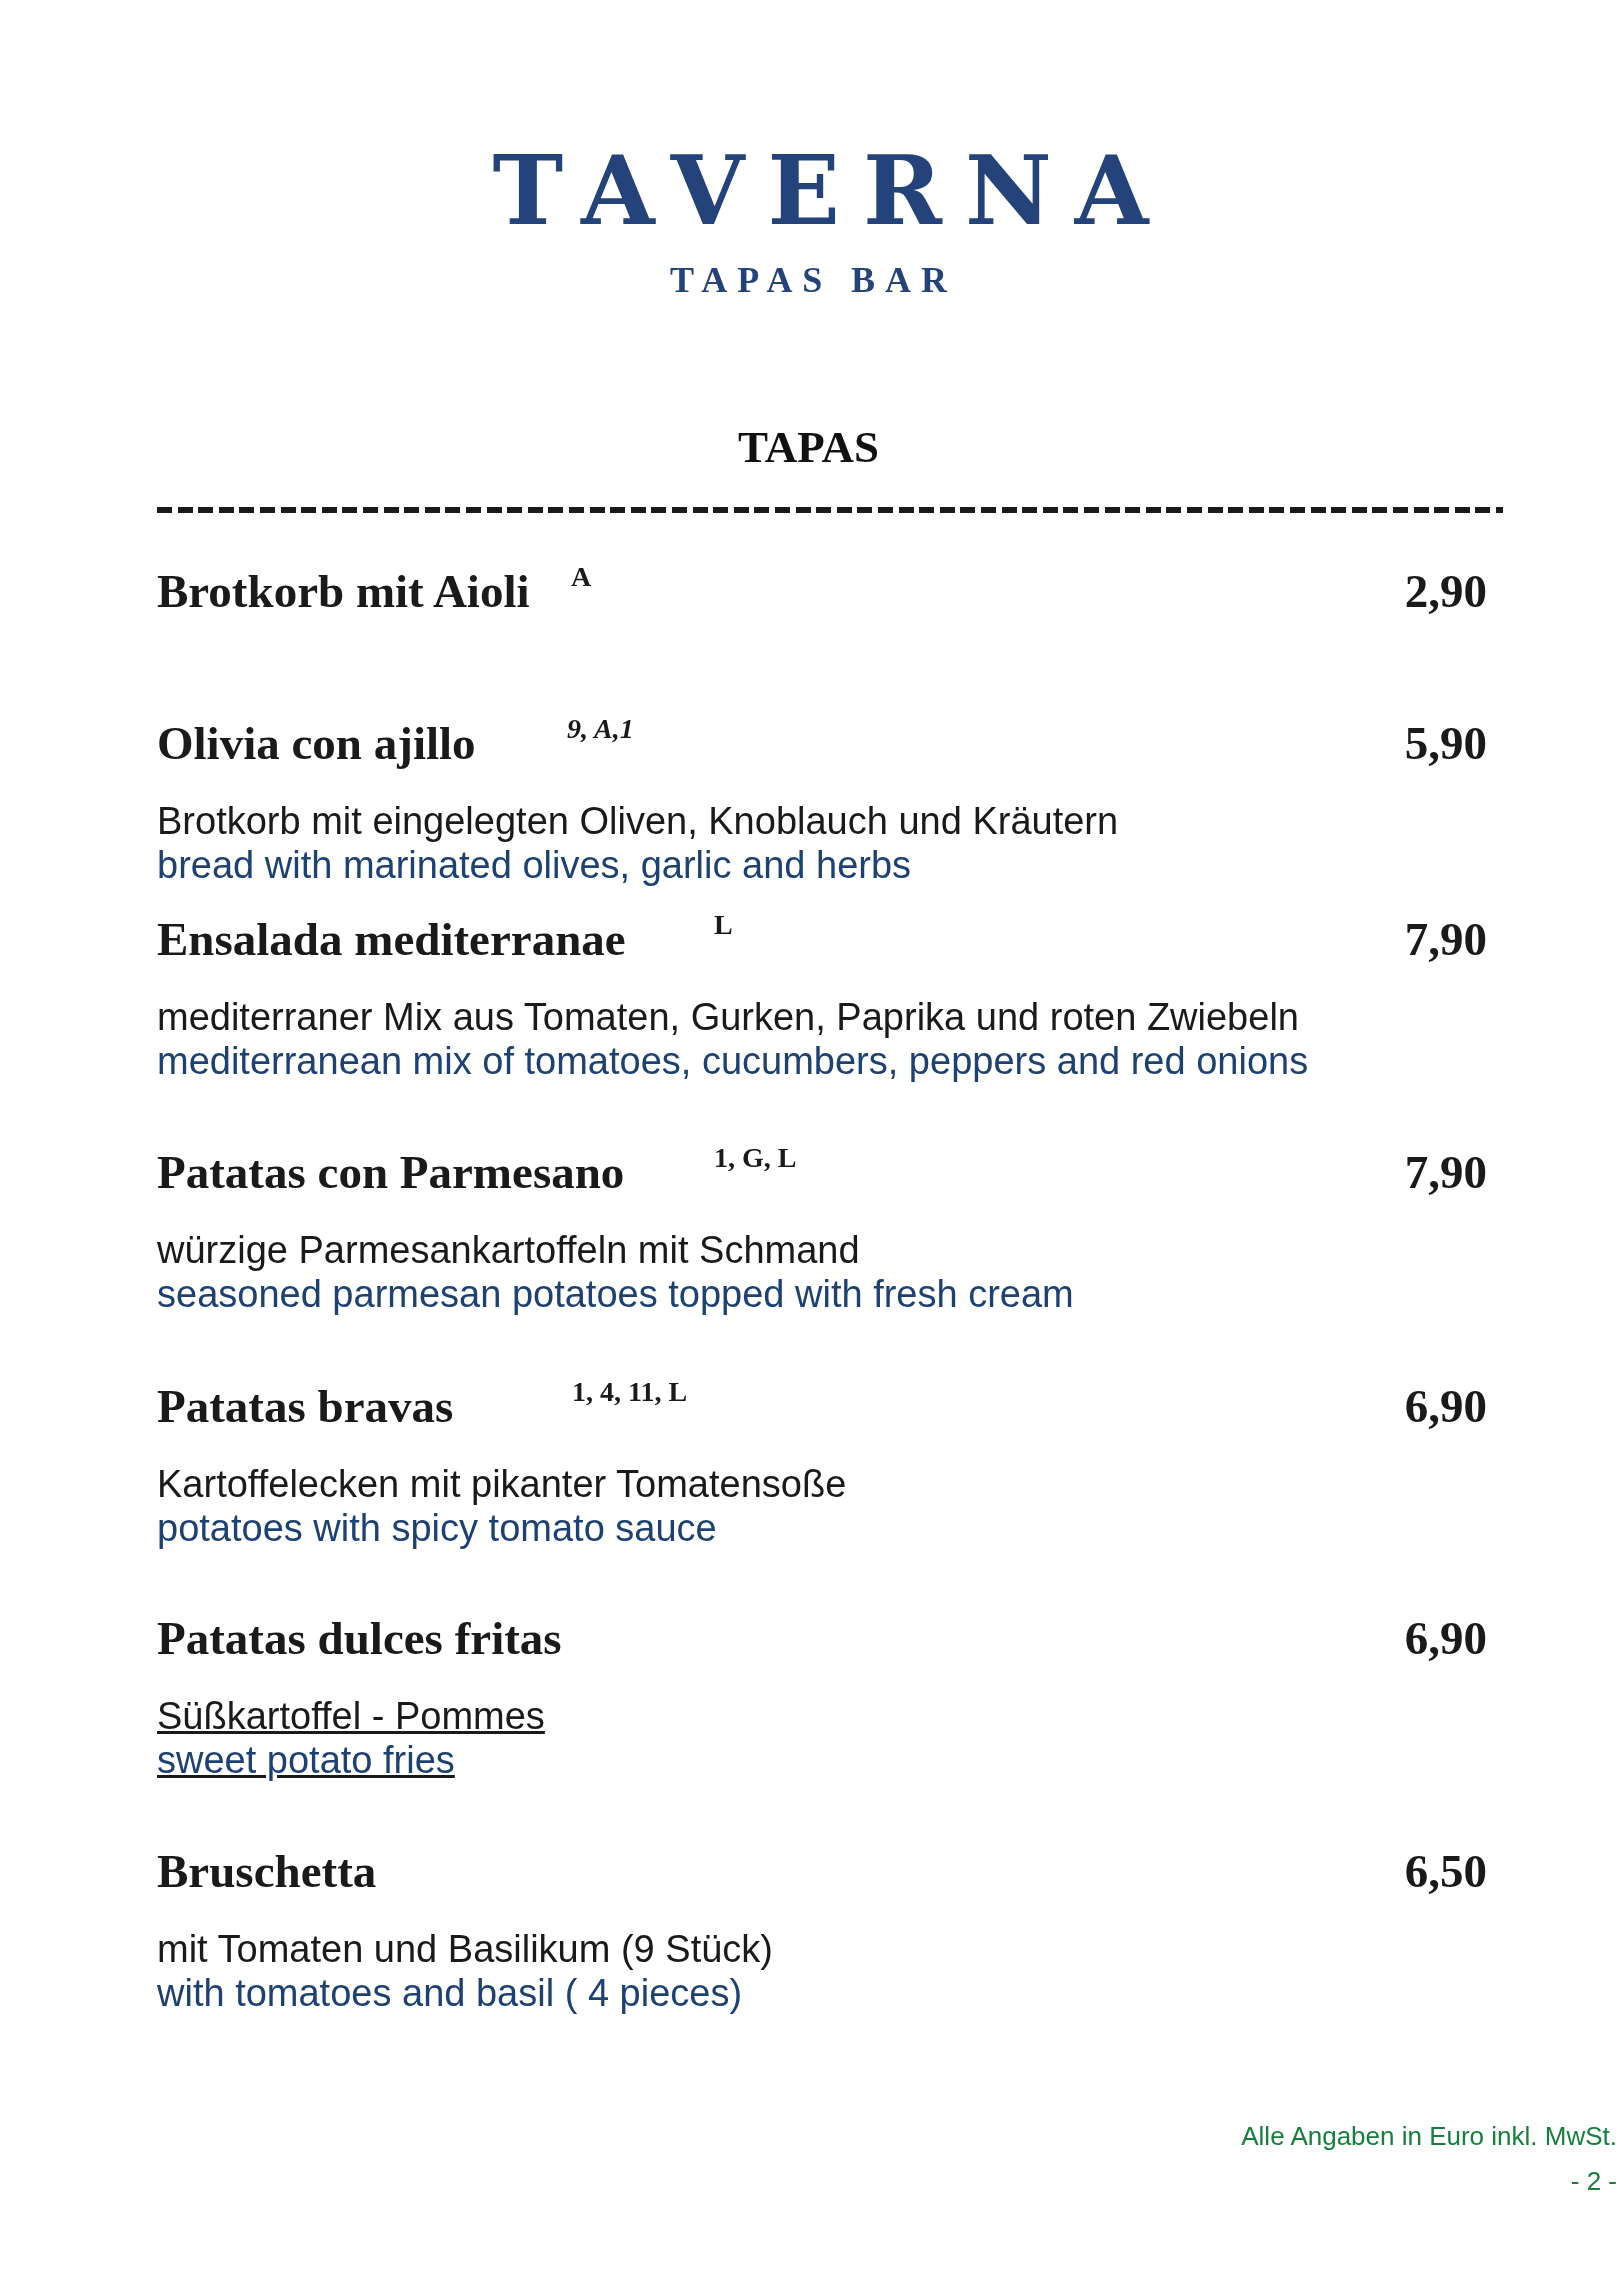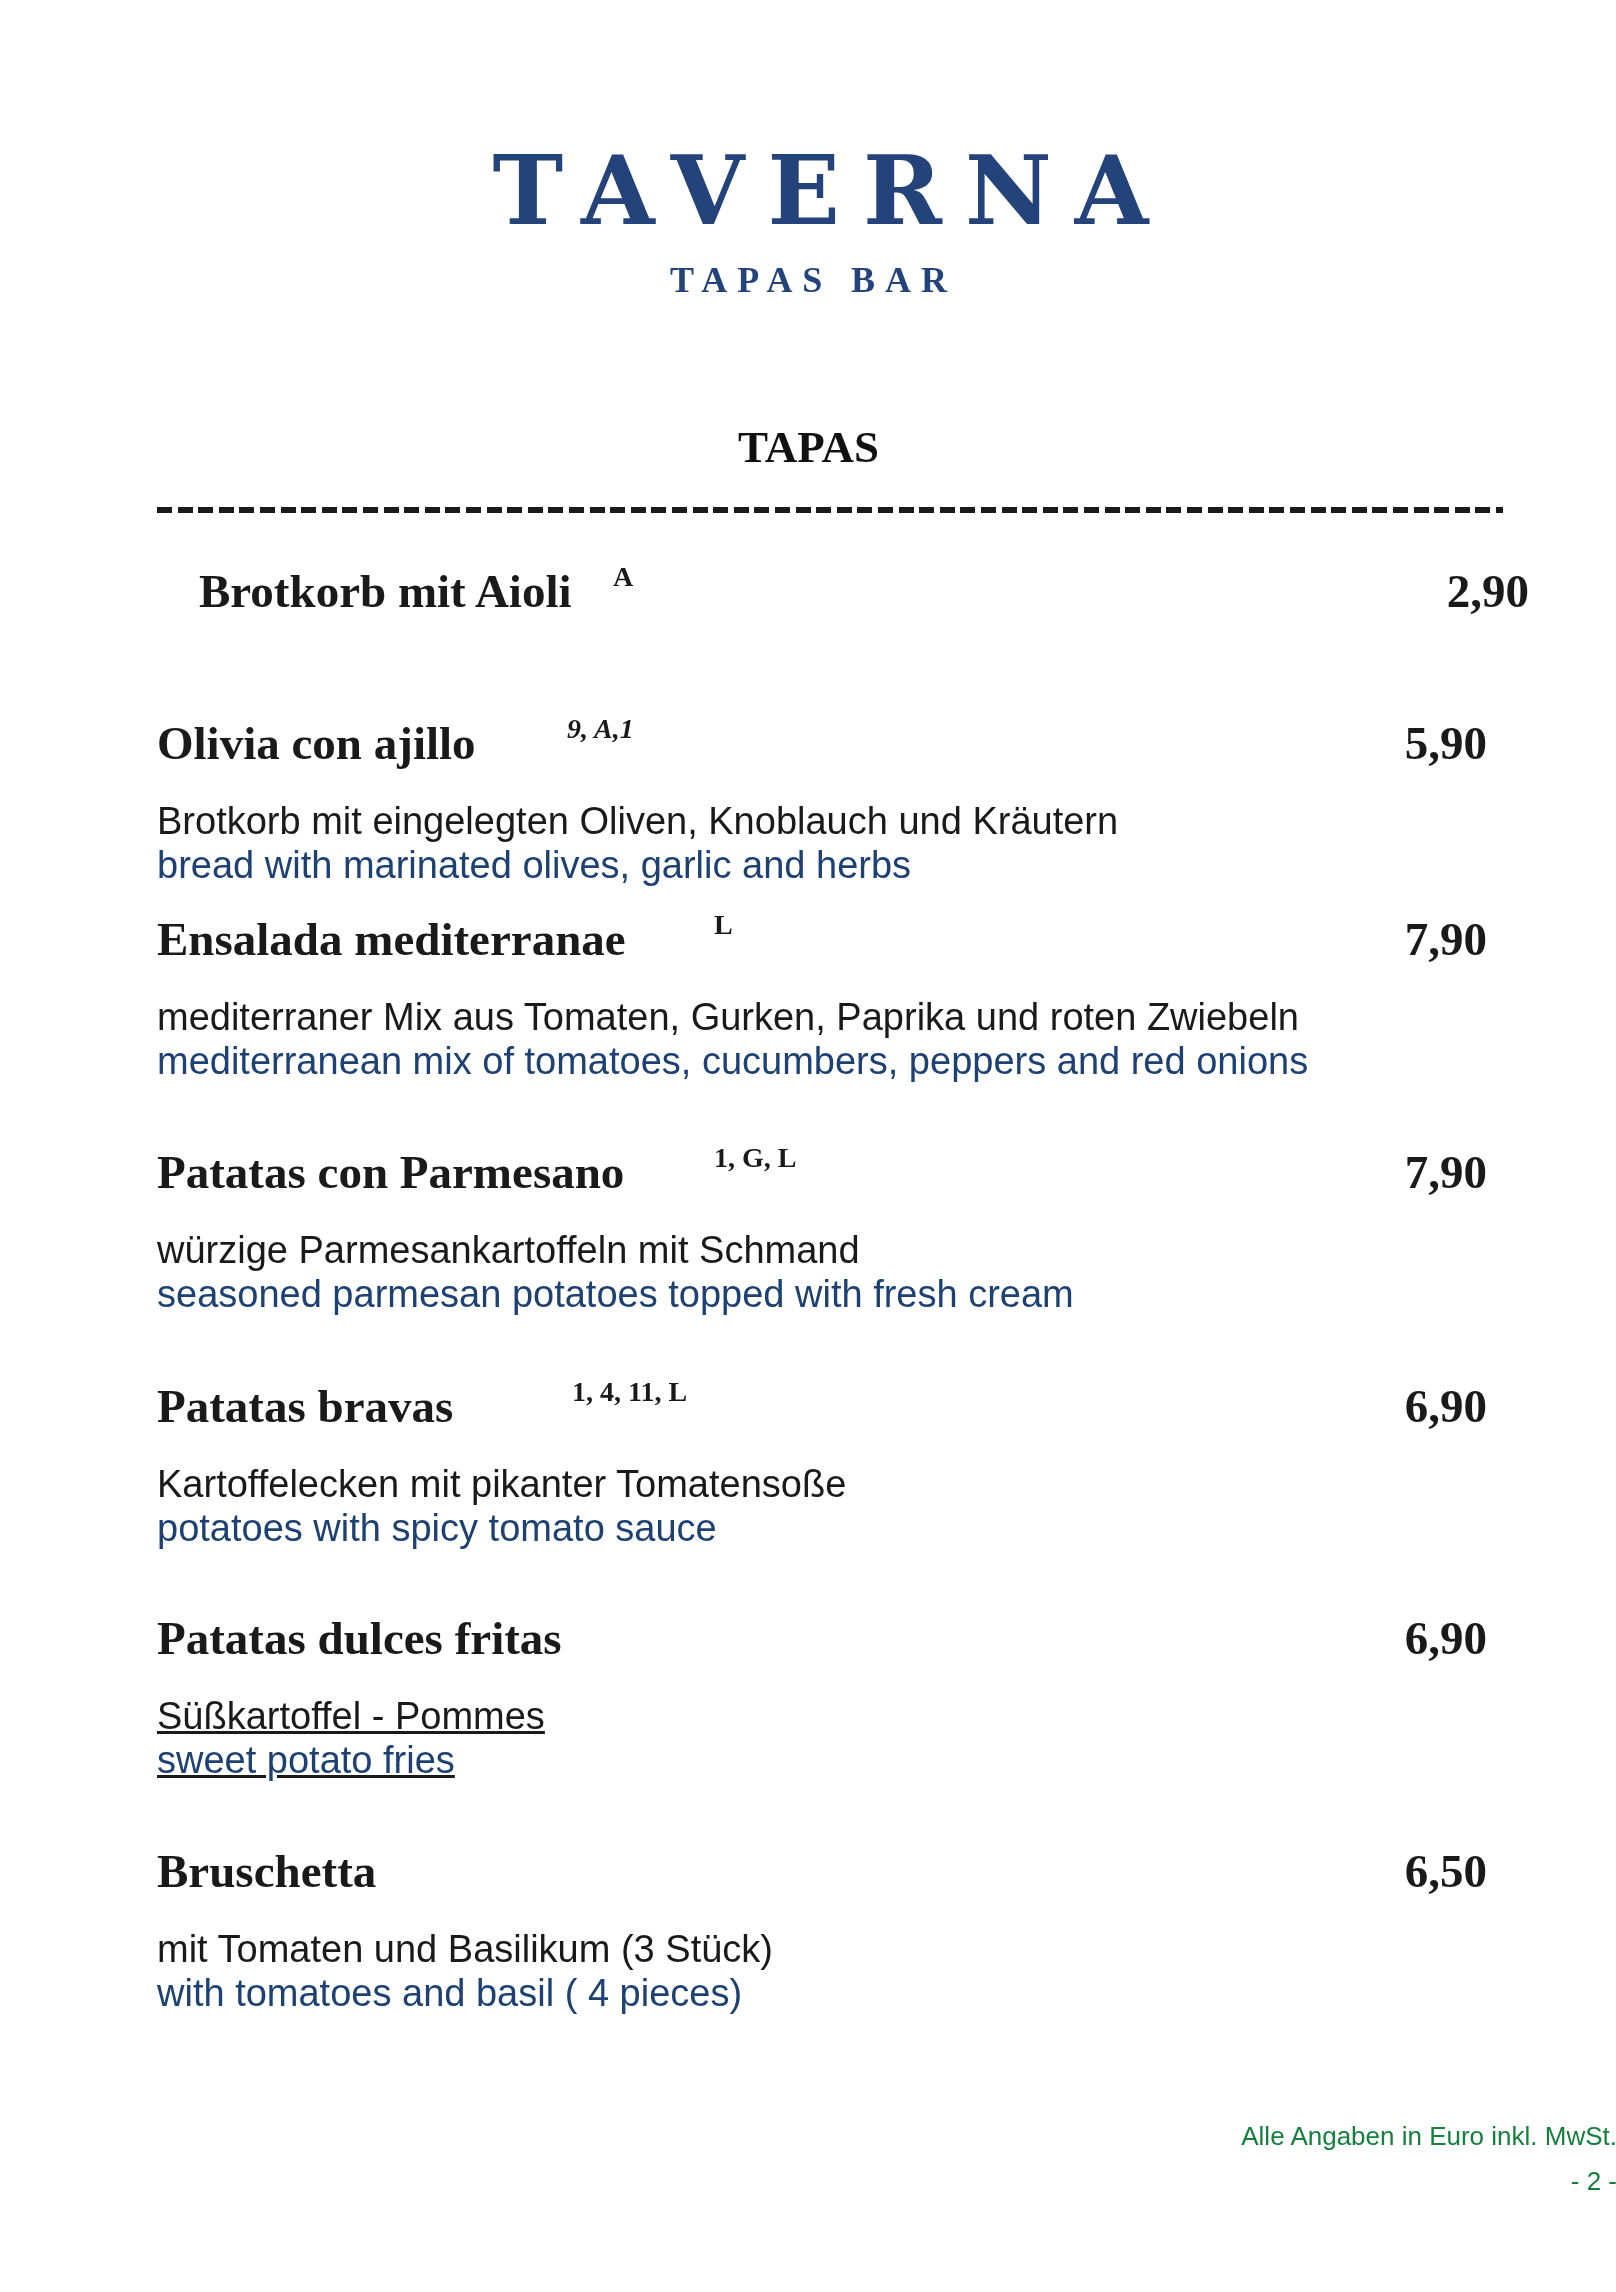--- a/index.html
+++ b/index.html
@@ -85,21 +85,21 @@
   .descs{
     margin-top:32px;
     font-family:"Liberation Sans", sans-serif;
     font-size:38px;
     line-height:44px;
   }
   .desc-de{color:#1a1a1a;}
   .desc-en{color:#1D4173;}
 
   
-  .item-1{top:568px;margin-left:42px;}
+  .item-1{top:568px;}
   .item-2{top:720px;}
   .item-3{top:916px;}
   .item-4{top:1149px;}
   .item-5{top:1383px;}
   .item-6{top:1615px;text-decoration:underline;}
   .item-7{top:1848px;}
 
   
   .item-1 .allergens{left:414px;}
   .item-2 .allergens{left:410px;font-style:italic;}
@@ -195,21 +195,21 @@
     <div class="desc-en">sweet potato fries</div>
   </div>
 </div>
 
 <div class="item item-7">
   <div class="name-row">
     <span class="dish">Bruschetta</span>
     <span class="price">6,50</span>
   </div>
   <div class="descs">
-    <div class="desc-de">mit Tomaten und Basilikum (3 Stück)</div>
+    <div class="desc-de">mit Tomaten und Basilikum (9 Stück)</div>
     <div class="desc-en">with tomatoes and basil ( 4 pieces)</div>
   </div>
 </div>
 
 <div class="footer">
   <div>Alle Angaben in Euro inkl. MwSt.</div>
   <div>- 2 -</div>
 </div>
 
 

